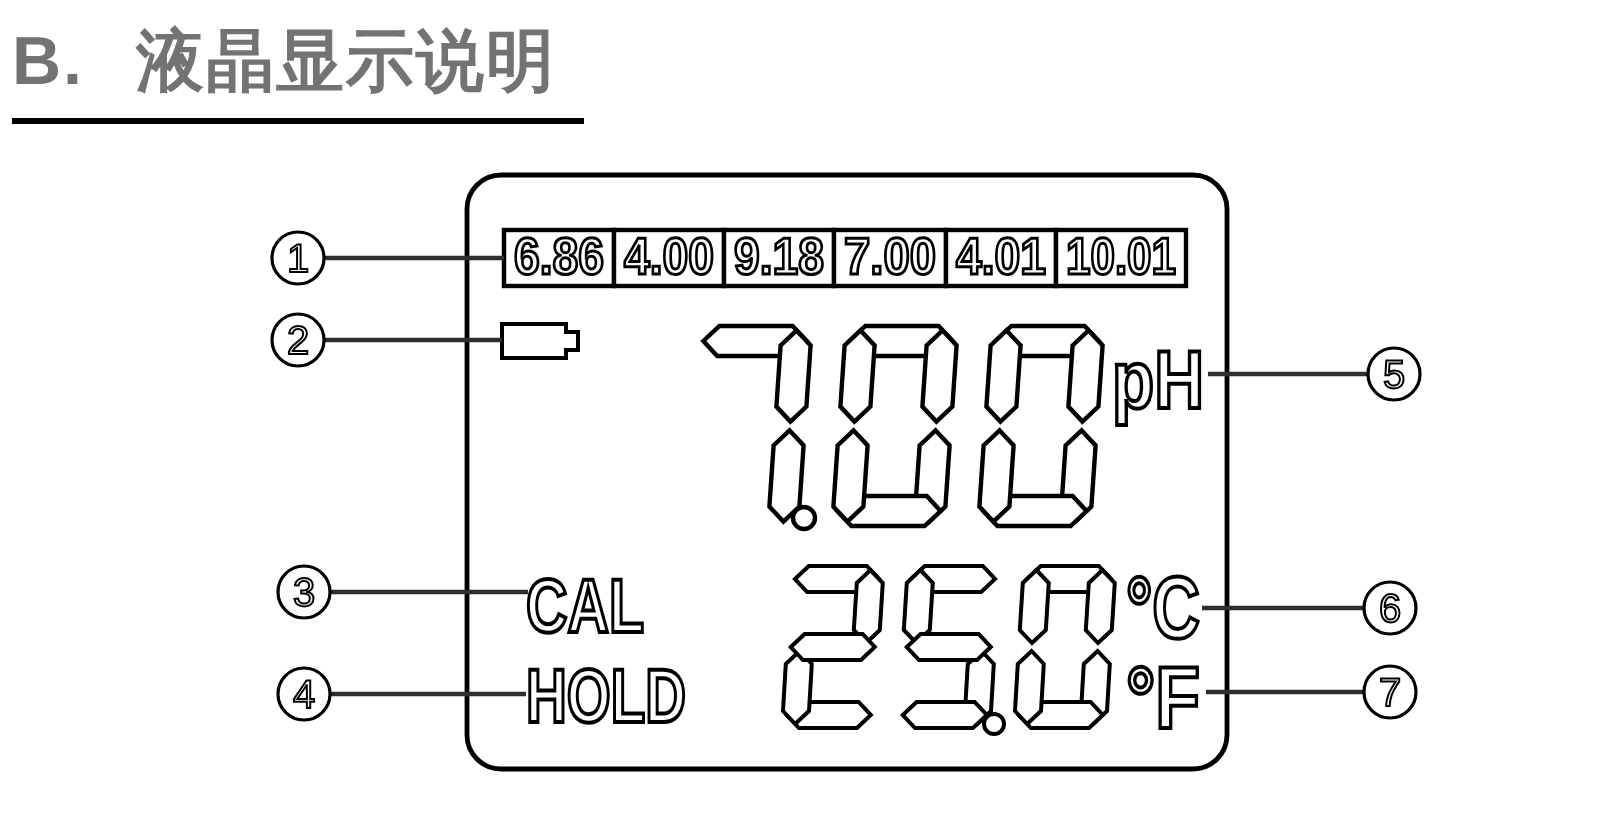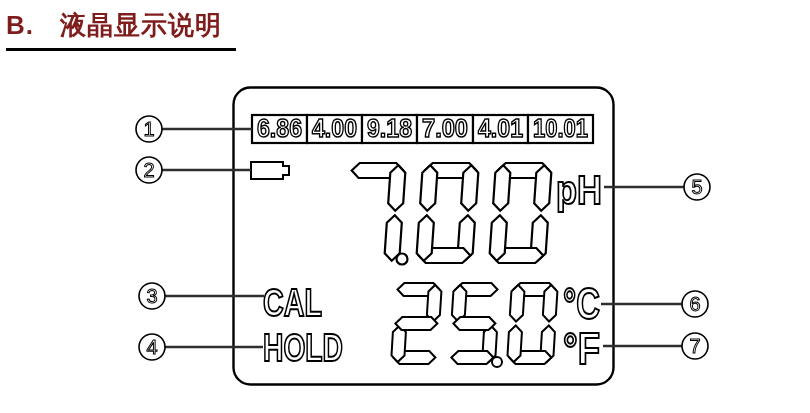--- a/index.html
+++ b/index.html
@@ -4,21 +4,21 @@
 <style>
   html,body{margin:0;padding:0;background:#ffffff;}
   body{
     width:810px;height:413px;position:relative;overflow:hidden;
     font-family:"Liberation Sans",sans-serif;
   }
   .title-wrap{
     position:absolute;left:6px;top:8px;
     border-bottom:3px solid #000;
     padding:0 14px 5px 0;
-    font-size:26px;font-weight:bold;color:#7f1d1d;
+    font-size:34px;font-weight:bold;color:#737373;
     letter-spacing:1px;white-space:nowrap;
   }
   .title-prefix{margin-right:26px;}
   #lcd-svg{position:absolute;left:0;top:0;}
   .outline-label{
     fill:#ffffff;stroke:#000000;font-weight:bold;
     font-family:"Liberation Sans",sans-serif;
   }
   svg text{user-select:none;}
 </style>

